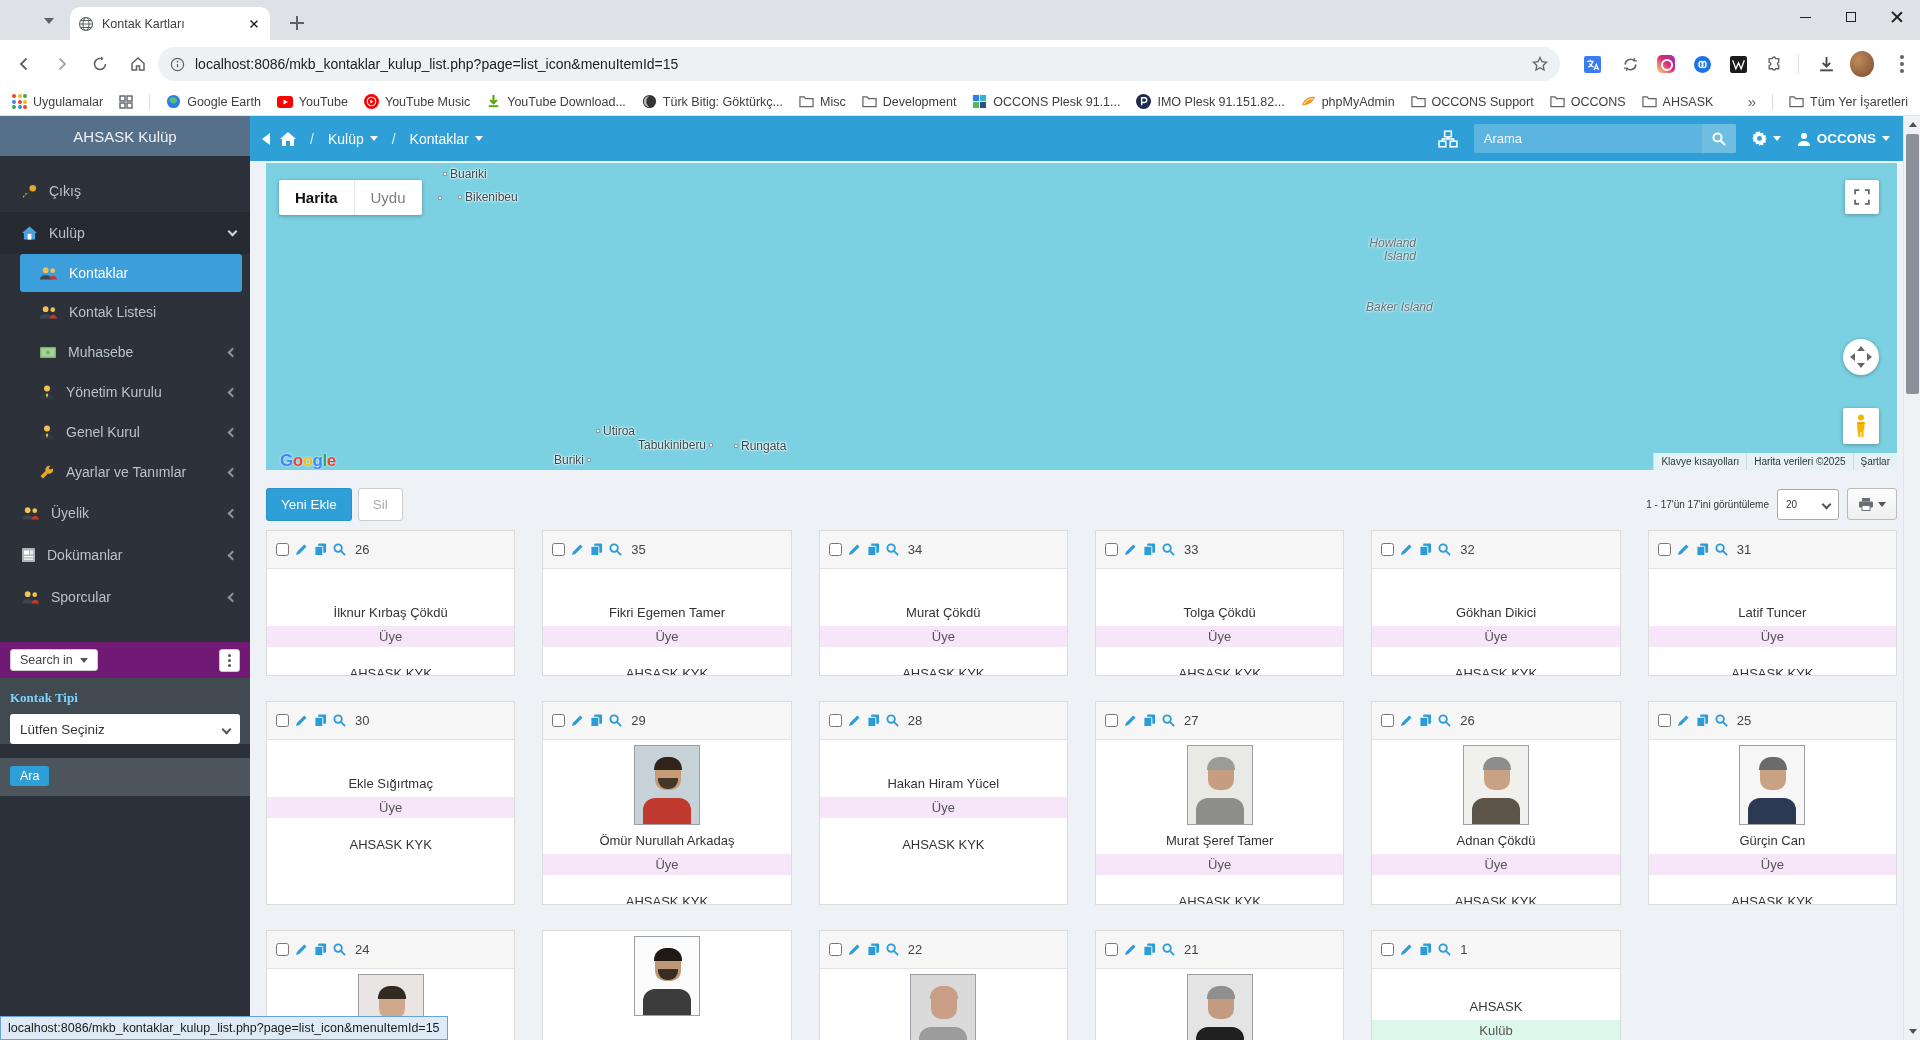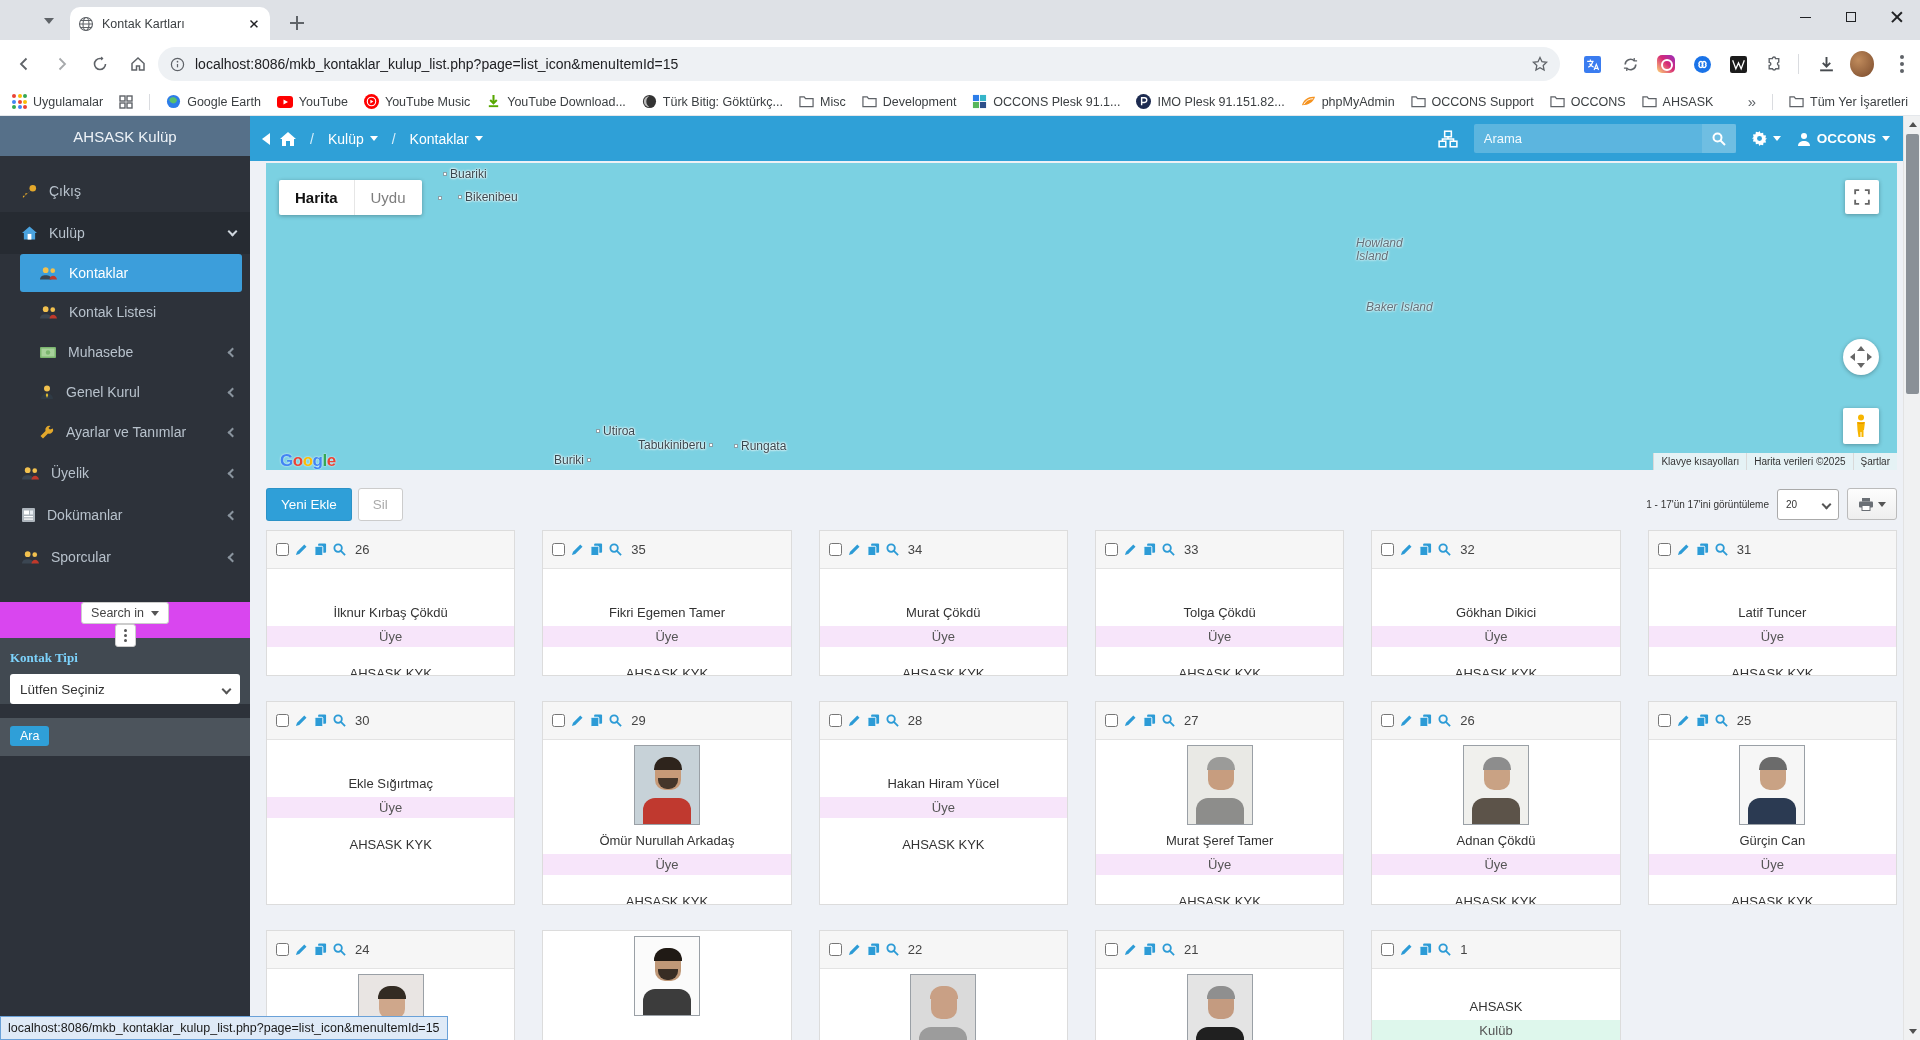--- a/index.html
+++ b/index.html
@@ -85,21 +85,21 @@
   .nb-search input { flex:1; background:transparent; border:none; outline:none; color:#fff; font-size:13px; padding:0 10px; font-family:"Liberation Sans",sans-serif; }
   .nb-search input::placeholder { color:#f2fafe; }
   .nb-search .sbtn { width:34px; height:29px; background:rgba(255,255,255,.12); display:flex; align-items:center; justify-content:center; }
   .nb-group { display:flex; align-items:center; gap:6px; font-size:13.5px; }
 
   .content { position:absolute; left:250px; top:45px; width:1653px; height:879px; overflow:hidden; }
 
   
   .map { position:absolute; left:16px; top:2px; width:1631px; height:307px; overflow:hidden; }
   .map-label { position:absolute; font-size:12px; color:#38474f; text-shadow:0 0 2px #fff,0 0 2px #fff,0 0 3px #fff; white-space:nowrap; display:flex; align-items:center; gap:3px; }
-  .island { position:absolute; font-size:12px; font-style:italic; color:#61707a; text-shadow:0 0 2px #fff,0 0 3px #fff; text-align:left; line-height:13px; }
+  .island { position:absolute; font-size:12px; font-style:italic; color:#61707a; text-shadow:0 0 2px #fff,0 0 3px #fff; text-align:right; line-height:13px; }
   .mk { width:4px; height:4px; background:#fff; border:1px solid #8aa0a8; display:inline-block; }
   .maptype { position:absolute; left:13px; top:17px; height:35px; background:#fff; border-radius:2px; box-shadow:0 1px 4px rgba(0,0,0,.3); display:flex; font-size:15px; }
   .maptype .mt { padding:0 16px; display:flex; align-items:center; }
   .maptype .mt.on { font-weight:bold; color:#111; }
   .maptype .mt.off { color:#7d7d7d; border-left:1px solid #e6e6e6; }
   .fsbtn { position:absolute; left:1579px; top:17px; width:34px; height:34px; background:#fff; border-radius:2px; box-shadow:0 1px 4px rgba(0,0,0,.3); display:flex; align-items:center; justify-content:center; }
   .panbtn { position:absolute; left:1577px; top:176px; width:36px; height:36px; background:#fff; border-radius:50%; box-shadow:0 1px 4px rgba(0,0,0,.3); }
   .panbtn i { position:absolute; width:0; height:0; }
   .panbtn .pu { left:14px; top:7px; border-left:4px solid transparent; border-right:4px solid transparent; border-bottom:5px solid #666; }
   .panbtn .pd { left:14px; bottom:7px; border-left:4px solid transparent; border-right:4px solid transparent; border-top:5px solid #666; }
@@ -579,20 +579,27 @@
             <svg width="16" height="11">
                 <use href="#s-money"></use>
               </svg>
             <span class="lbl">Muhasebe</span>
             <i class="chev-l"></i>
           </div>
           <div class="mi">
             <svg width="14" height="14">
                 <use href="#s-tie"></use>
               </svg>
+            <span class="lbl">Yönetim Kurulu</span>
+            <i class="chev-l"></i>
+          </div>
+          <div class="mi">
+            <svg width="14" height="14">
+                <use href="#s-tie"></use>
+              </svg>
             <span class="lbl">Genel Kurul</span>
             <i class="chev-l"></i>
           </div>
           <div class="mi">
             <svg width="14" height="14">
                 <use href="#s-wrench"></use>
               </svg>
             <span class="lbl">Ayarlar ve Tanımlar</span>
             <i class="chev-l"></i>
           </div>
@@ -612,21 +619,21 @@
           <i class="chev-l"></i>
         </div>
         <div class="mi">
           <svg width="17" height="14">
               <use href="#s-people"></use>
             </svg>
           <span class="lbl">Sporcular</span>
           <i class="chev-l"></i>
         </div>
       </div>
-      <div class="searchin" style="background: #d946ef; flex-direction: column;">
+      <div class="searchin" style="background: #701a75;">
         <span class="btn-white">
             <span>Search in</span>
             <i class="caret-dark"></i>
           </span>
         <span class="btn-white" style="padding:4px 8px">
             <i class="dots3">
               <i></i>
               <i></i>
               <i></i>
             </i>

